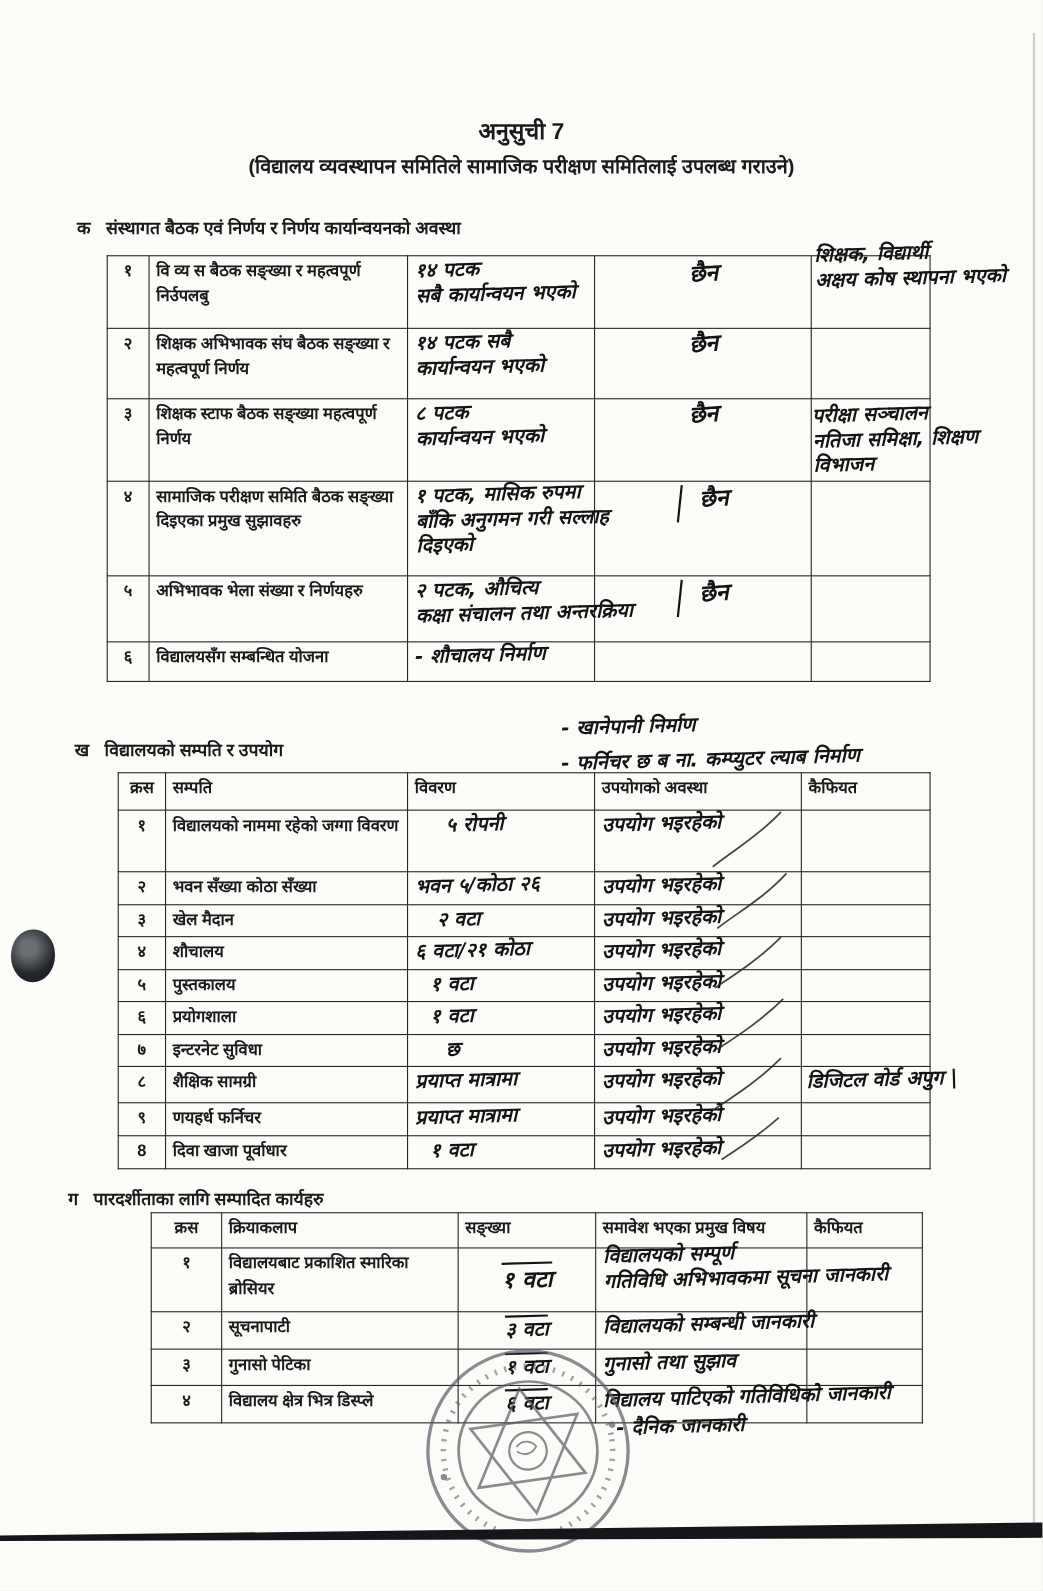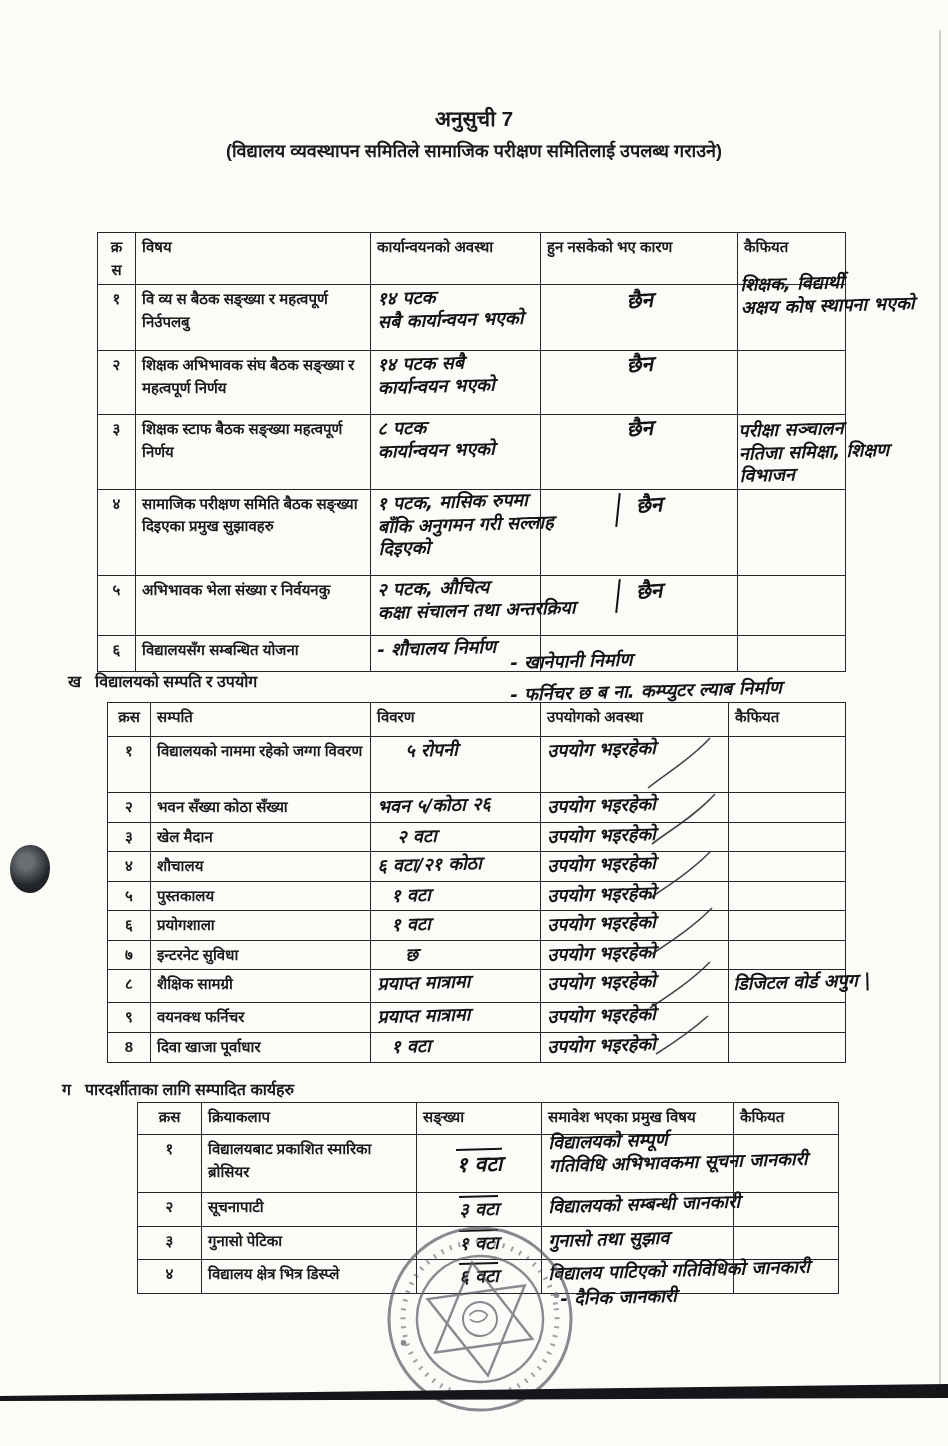--- a/index.html
+++ b/index.html
@@ -43,38 +43,33 @@
   svg.overlay{position:absolute;pointer-events:none;}
 </style>
 </head>
 <body>
 
 <div class="page">
 
   <div class="title">अनुसुची 7</div>
   <div class="subtitle">(विद्यालय व्यवस्थापन समितिले सामाजिक परीक्षण समितिलाई उपलब्ध गराउने)</div>
 
+  <div class="sec-head" style="left:70px;top:196px;">
+    <span class="sec-label">क</span><span>संस्थागत बैठक एवं निर्णय र निर्णय कार्यान्वयनको अवस्था</span>
+  </div>
 
   <table class="doc" style="left:97px;top:232px;width:748px;">
     <colgroup>
         <col style="width:38px">
         <col style="width:235px">
         <col style="width:170px">
         <col style="width:197px">
         <col style="width:108px">
       </colgroup>
     <tbody>
-        <tr style="height:48px">
-      <td class="sn">क्र
-स</td>
-      <td>विषय</td>
-      <td>कार्यान्वयनको अवस्था</td>
-      <td>हुन नसकेको भए कारण</td>
-      <td>कैफियत</td>
-    </tr>
     <tr style="height:66px">
       <td class="sn">१</td>
       <td>वि व्य स बैठक सङ्ख्या र महत्वपूर्ण निर्उपलबु</td>
       <td>
             <div class="hw">१४ पटक
 सबै कार्यान्वयन भएको</div>
           </td>
       <td style="text-align:center">
             <div class="hw hw-big hw-center" style="margin-top:6px">छैन</div>
           </td>
@@ -116,21 +111,21 @@
       <td>सामाजिक परीक्षण समिति बैठक सङ्ख्या दिइएका प्रमुख सुझावहरु</td>
       <td>
             <div class="hw" style="width:230px">१ पटक, मासिक रुपमा
 बाँकि अनुगमन गरी सल्लाह दिइएको</div>
           </td>
       <td style="text-align:center"><span class="pen-bar"></span><div class="hw hw-big hw-center" style="display:inline-block">छैन</div></td>
       <td></td>
     </tr>
     <tr style="height:60px">
       <td class="sn">५</td>
-      <td>अभिभावक भेला संख्या र निर्वयनकु</td>
+      <td>अभिभावक भेला संख्या र निर्णयहरु</td>
       <td>
             <div class="hw" style="width:230px">२ पटक, औचित्य
 कक्षा संचालन तथा अन्तरक्रिया</div>
           </td>
       <td style="text-align:center"><span class="pen-bar"></span><div class="hw hw-big hw-center" style="display:inline-block">छैन</div></td>
       <td></td>
     </tr>
     <tr style="height:36px">
       <td class="sn">६</td>
       <td>विद्यालयसँग सम्बन्धित योजना</td>
@@ -251,21 +246,21 @@
           </td>
       <td>
             <div class="hw">उपयोग भइरहेको</div>
           </td>
       <td>
             <div class="hw" style="width:190px;left:-2px;">डिजिटल वोर्ड अपुग |</div>
           </td>
     </tr>
     <tr style="height:30px">
       <td class="sn">९</td>
-      <td>वयनक्ध फर्निचर</td>
+      <td>णयहर्ध फर्निचर</td>
       <td>
             <div class="hw">प्रयाप्त मात्रामा</div>
           </td>
       <td>
             <div class="hw">उपयोग भइरहेको</div>
           </td>
       <td></td>
     </tr>
     <tr style="height:30px">
       <td class="sn">8</td>

